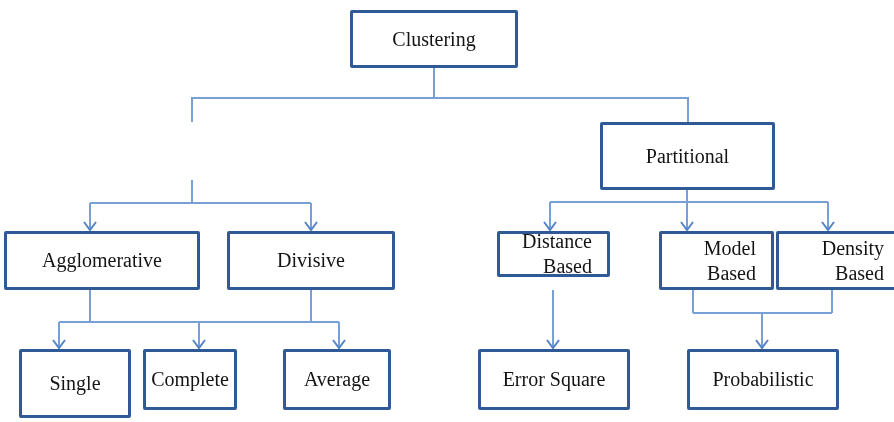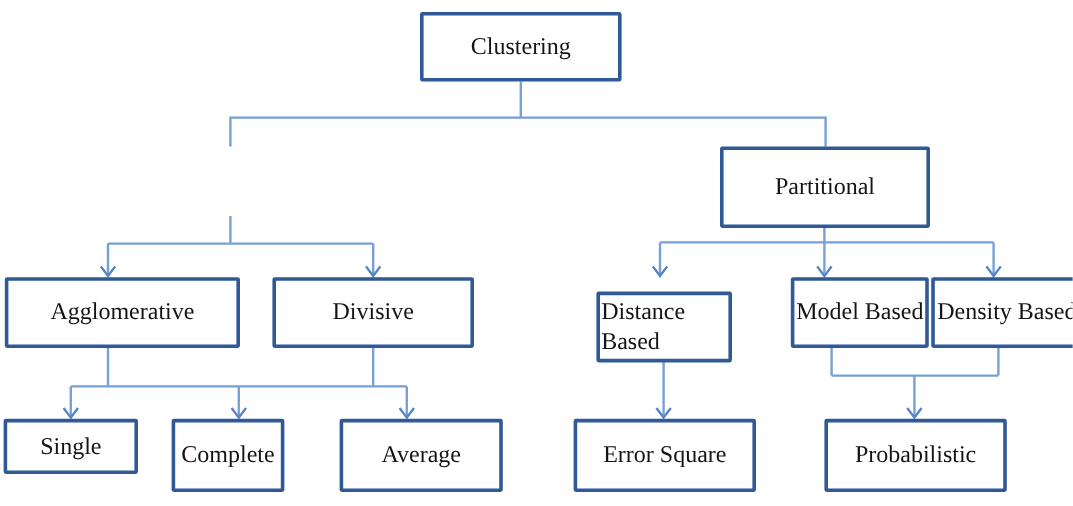--- a/index.html
+++ b/index.html
@@ -18,36 +18,36 @@
     overflow:hidden;
   }
   .connector-layer{position:absolute;left:0;top:0;}
   .node{
     position:absolute;
     box-sizing:border-box;
     background:#ffffff;
     border:3px solid var(--border-blue);
     border-radius:2px;
     display:flex;align-items:center;justify-content:center;
-    text-align:left;
+    text-align:right;
     font-size:20px;line-height:1.25;
     color:var(--text-dark);
-    padding:0 1px;
+    padding:0 15px;
   }
   #n-clustering   {left:350px;top:10px; width:168px;height:58px;}
   #n-hierarchical {left:106px;top:122px;width:171px;height:58px;}
   #n-partitional  {left:600px;top:122px;width:175px;height:68px;}
   #n-agglomerative{left:4px;  top:231px;width:196px;height:59px;}
   #n-divisive     {left:227px;top:231px;width:168px;height:59px;}
-  #n-distance     {left:497px;top:231px;width:113px;height:59px;margin-top:12px;}
+  #n-distance     {left:497px;top:231px;width:113px;height:46px;}
   #n-model        {left:659px;top:231px;width:115px;height:59px;}
   #n-density      {left:776px;top:231px;width:126px;height:59px;}
-  #n-single       {left:3px;  top:349px;width:112px;height:46px;}
+  #n-single       {left:19px;  top:349px;width:112px;height:69px;}
   #n-complete     {left:143px;top:349px;width:94px;height:61px;}
-  #n-average      {left:283px;top:349px;width:136px;height:61px;}
+  #n-average      {left:283px;top:349px;width:108px;height:61px;}
   #n-errorsquare  {left:478px;top:349px;width:152px;height:61px;}
   #n-probabilistic{left:687px;top:349px;width:152px;height:61px;}
 </style>
 </head>
 <body>
 
 <div class="canvas">
 
   <svg class="connector-layer" width="894" height="422" viewBox="0 0 894 422">
 

